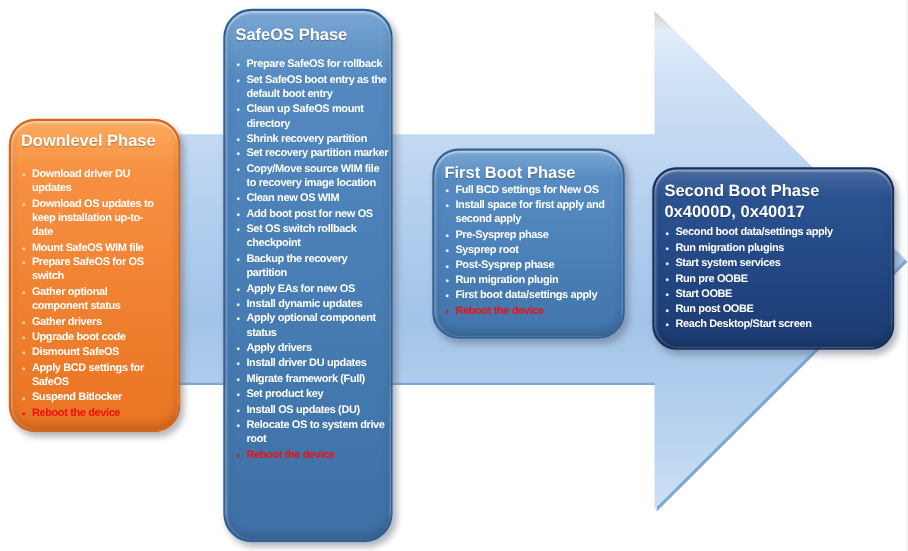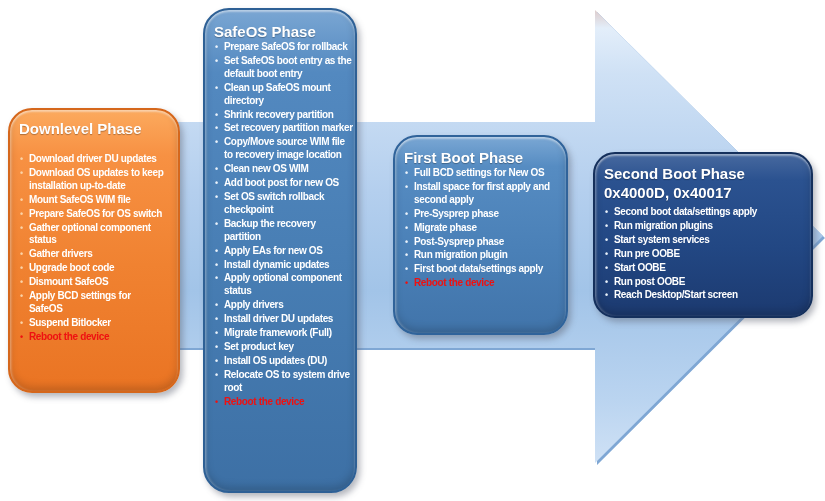--- a/index.html
+++ b/index.html
@@ -59,43 +59,43 @@
     letter-spacing: -0.35px;
     margin-bottom: 1px;
   }
   .bullet { flex: 0 0 10px; width: 10px; text-align: left; padding-left: 1px; font-size: 9px; }
   .li-text { flex: 1 1 auto; }
 
   li.red { color: #ee1111; text-shadow: none; }
 
   
   .downlevel {
-    left: 8px; top: 108px; width: 172px; height: 285px;
+    left: 8px; top: 108px; width: 156px; height: 285px;
     border-radius: 24px;
     background: linear-gradient(180deg, #fcaa5e 0%, #f79143 16%, #f08231 55%, #ea7423 100%);
     border-color: #d5671c;
     padding: 9px 14px 8px 9px;
   }
   .downlevel .title { margin-bottom: 15px; }
   .downlevel .bullet { color: #fbd3a6; }
 
   
   .safeos {
     left: 203px; top: 8px; width: 154px; height: 485px;
     border-radius: 26px;
     background: linear-gradient(180deg, #7aa6d3 0%, #5389c0 13%, #477db3 55%, #3d70a5 100%);
     border-color: #2e6095;
     padding: 12px 2px 8px 9px;
   }
-  .safeos .title { margin-bottom: 0; }
+  .safeos .title { margin-bottom: 12px; }
   .safeos .bullet, .firstboot .bullet, .secondboot .bullet { color: #eaf2fb; }
 
   
   .firstboot {
-    left: 393px; top: 135px; width: 175px; height: 200px;
+    left: 393px; top: 135px; width: 175px; height: 173px;
     border-radius: 24px;
     background: linear-gradient(180deg, #7aa7d4 0%, #568cc2 15%, #4a80b7 58%, #4174aa 100%);
     border-color: #30639a;
     padding: 11px 12px 8px 9px;
   }
 
   
   .secondboot {
     left: 593px; top: 152px; width: 220px; height: 166px;
     border-radius: 22px;
@@ -263,21 +263,21 @@
         <li>
           <span class="bullet">•</span>
           <span class="li-text">Install space for first apply and second apply</span>
         </li>
         <li>
           <span class="bullet">•</span>
           <span class="li-text">Pre-Sysprep phase</span>
         </li>
         <li>
           <span class="bullet">•</span>
-          <span class="li-text">Migrate phase</span>
+          <span class="li-text">Sysprep root</span>
         </li>
         <li>
           <span class="bullet">•</span>
           <span class="li-text">Post-Sysprep phase</span>
         </li>
         <li>
           <span class="bullet">•</span>
           <span class="li-text">Run migration plugin</span>
         </li>
         <li>

